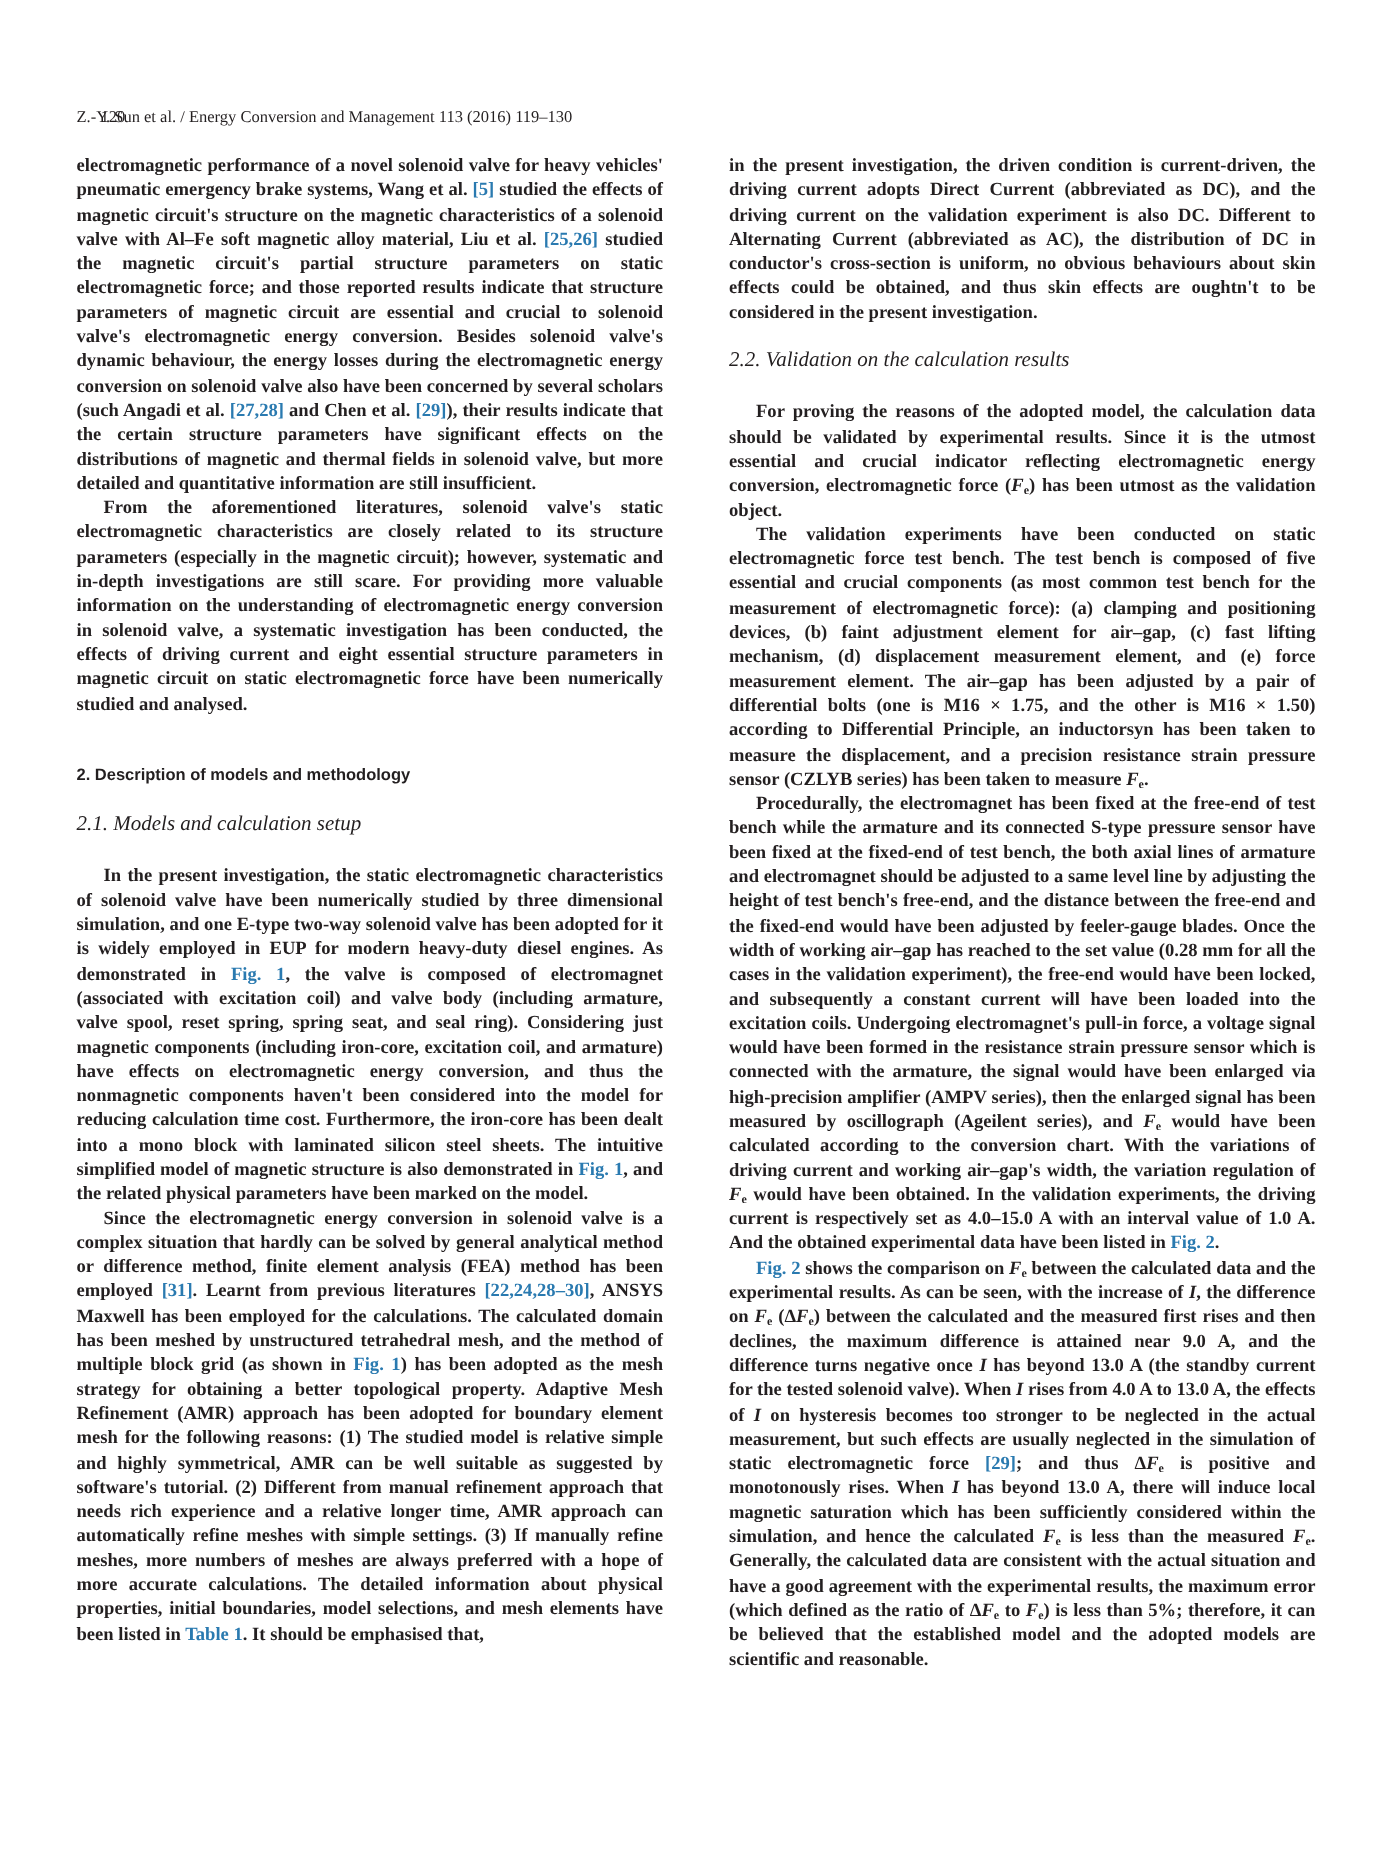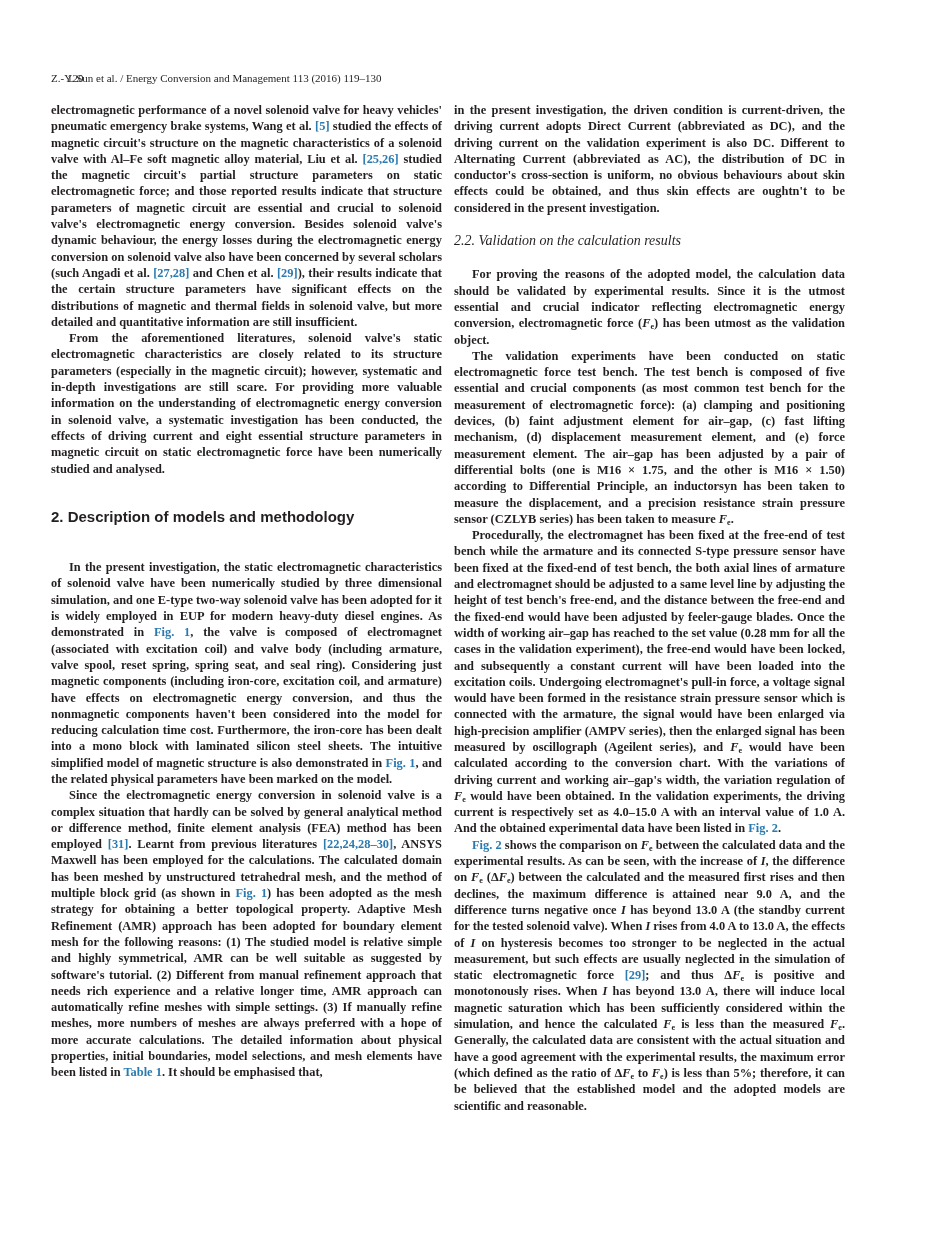--- a/index.html
+++ b/index.html
@@ -5,45 +5,46 @@
   html, body { margin: 0; padding: 0; background: #ffffff; }
   body { width: 925px; height: 1234px; position: relative; overflow: hidden;
          font-family: "Liberation Serif", "DejaVu Serif", serif; color: #231f20; }
   .running-head { position: absolute; top: 72px; left: 51px; width: 824px; height: 16px;
                   font-size: 11px; }
   .page-num { position: absolute; left: 16px; top: 0; }
   .journal-ref { position: absolute; left: 0; right: 0; top: 0; text-align: left; }
   .col { position: absolute; top: 102px; width: 391px; font-size: 12.4px; line-height: 16.3px;
          text-align: justify; hyphens: manual; }
   .col-left { left: 51px; }
-  .col-right { left: 454px; }
+  .col-right { left: 486px; }
   p { margin: 0; font-weight: bold; }
   p.indent { text-indent: 18px; }
   .link { color: #2a7ab0; }
   .em { font-style: italic; }
-  h2.section { margin: 0; font-size: 15px; font-weight: bold; font-family: "Liberation Sans", "DejaVu Sans", sans-serif; }
+  h2.section { margin: 0; font-size: 11px; font-weight: bold; font-family: "Liberation Sans", "DejaVu Sans", sans-serif; }
   h3.subsection { margin: 0; font-size: 14px; font-weight: normal; font-style: italic; }
   .gap-l { height: 32px; }
   .gap-m { height: 17px; }
   sub { font-size: 8px; vertical-align: -2px; line-height: 0; }
 </style>
 </head>
 <body>
 
 <div class="running-head">
   <span class="page-num">120</span>
   <span class="journal-ref">Z.-Y. Sun et al. / Energy Conversion and Management 113 (2016) 119–130</span>
 </div>
 
 <div class="col col-left">
   <p><span>electromagnetic performance of a novel solenoid valve for heavy vehicles' pneumatic emergency brake systems, Wang et al. </span><span class="link">[5]</span><span> studied the effects of magnetic circuit's structure on the magnetic characteristics of a solenoid valve with Al–Fe soft magnetic alloy material, Liu et al. </span><span class="link">[25,26]</span><span> studied the magnetic circuit's partial structure parameters on static electromagnetic force; and those reported results indicate that structure parameters of magnetic circuit are essential and crucial to solenoid valve's electromagnetic energy conversion. Besides solenoid valve's dynamic behaviour, the energy losses during the electromagnetic energy conversion on solenoid valve also have been concerned by several scholars (such Angadi et al. </span><span class="link">[27,28]</span><span> and Chen et al. </span><span class="link">[29]</span><span>), their results indicate that the certain structure parameters have significant effects on the distributions of magnetic and thermal fields in solenoid valve, but more detailed and quantitative information are still insufficient.</span></p>
   <p class="indent">From the aforementioned literatures, solenoid valve's static electromagnetic characteristics are closely related to its structure parameters (especially in the magnetic circuit); however, systematic and in-depth investigations are still scare. For providing more valuable information on the understanding of electromagnetic energy conversion in solenoid valve, a systematic investigation has been conducted, the effects of driving current and eight essential structure parameters in magnetic circuit on static electromagnetic force have been numerically studied and analysed.</p>
   <div class="gap-l"></div>
   <h2 class="section">2. Description of models and methodology</h2>
   <div class="gap-m"></div>
+  <h3 class="subsection">2.1. Models and calculation setup</h3>
   <div class="gap-m"></div>
   <p class="indent"><span>In the present investigation, the static electromagnetic characteristics of solenoid valve have been numerically studied by three dimensional simulation, and one E-type two-way solenoid valve has been adopted for it is widely employed in EUP for modern heavy-duty diesel engines. As demonstrated in </span><span class="link">Fig. 1</span><span>, the valve is composed of electromagnet (associated with excitation coil) and valve body (including armature, valve spool, reset spring, spring seat, and seal ring). Considering just magnetic components (including iron-core, excitation coil, and armature) have effects on electromagnetic energy conversion, and thus the nonmagnetic components haven't been considered into the model for reducing calculation time cost. Furthermore, the iron-core has been dealt into a mono block with laminated silicon steel sheets. The intuitive simplified model of magnetic structure is also demonstrated in </span><span class="link">Fig. 1</span><span>, and the related physical parameters have been marked on the model.</span></p>
   <p class="indent"><span>Since the electromagnetic energy conversion in solenoid valve is a complex situation that hardly can be solved by general analytical method or difference method, finite element analysis (FEA) method has been employed </span><span class="link">[31]</span><span>. Learnt from previous literatures </span><span class="link">[22,24,28–30]</span><span>, ANSYS Maxwell has been employed for the calculations. The calculated domain has been meshed by unstructured tetrahedral mesh, and the method of multiple block grid (as shown in </span><span class="link">Fig. 1</span><span>) has been adopted as the mesh strategy for obtaining a better topological property. Adaptive Mesh Refinement (AMR) approach has been adopted for boundary element mesh for the following reasons: (1) The studied model is relative simple and highly symmetrical, AMR can be well suitable as suggested by software's tutorial. (2) Different from manual refinement approach that needs rich experience and a relative longer time, AMR approach can automatically refine meshes with simple settings. (3) If manually refine meshes, more numbers of meshes are always preferred with a hope of more accurate calculations. The detailed information about physical properties, initial boundaries, model selections, and mesh elements have been listed in </span><span class="link">Table 1</span><span>. It should be emphasised that,</span></p>
 </div>
 
 <div class="col col-right">
   <p>in the present investigation, the driven condition is current-driven, the driving current adopts Direct Current (abbreviated as DC), and the driving current on the validation experiment is also DC. Different to Alternating Current (abbreviated as AC), the distribution of DC in conductor's cross-section is uniform, no obvious behaviours about skin effects could be obtained, and thus skin effects are oughtn't to be considered in the present investigation.</p>
   <div class="gap-m"></div>
   <h3 class="subsection">2.2. Validation on the calculation results</h3>
   <div class="gap-m"></div>

